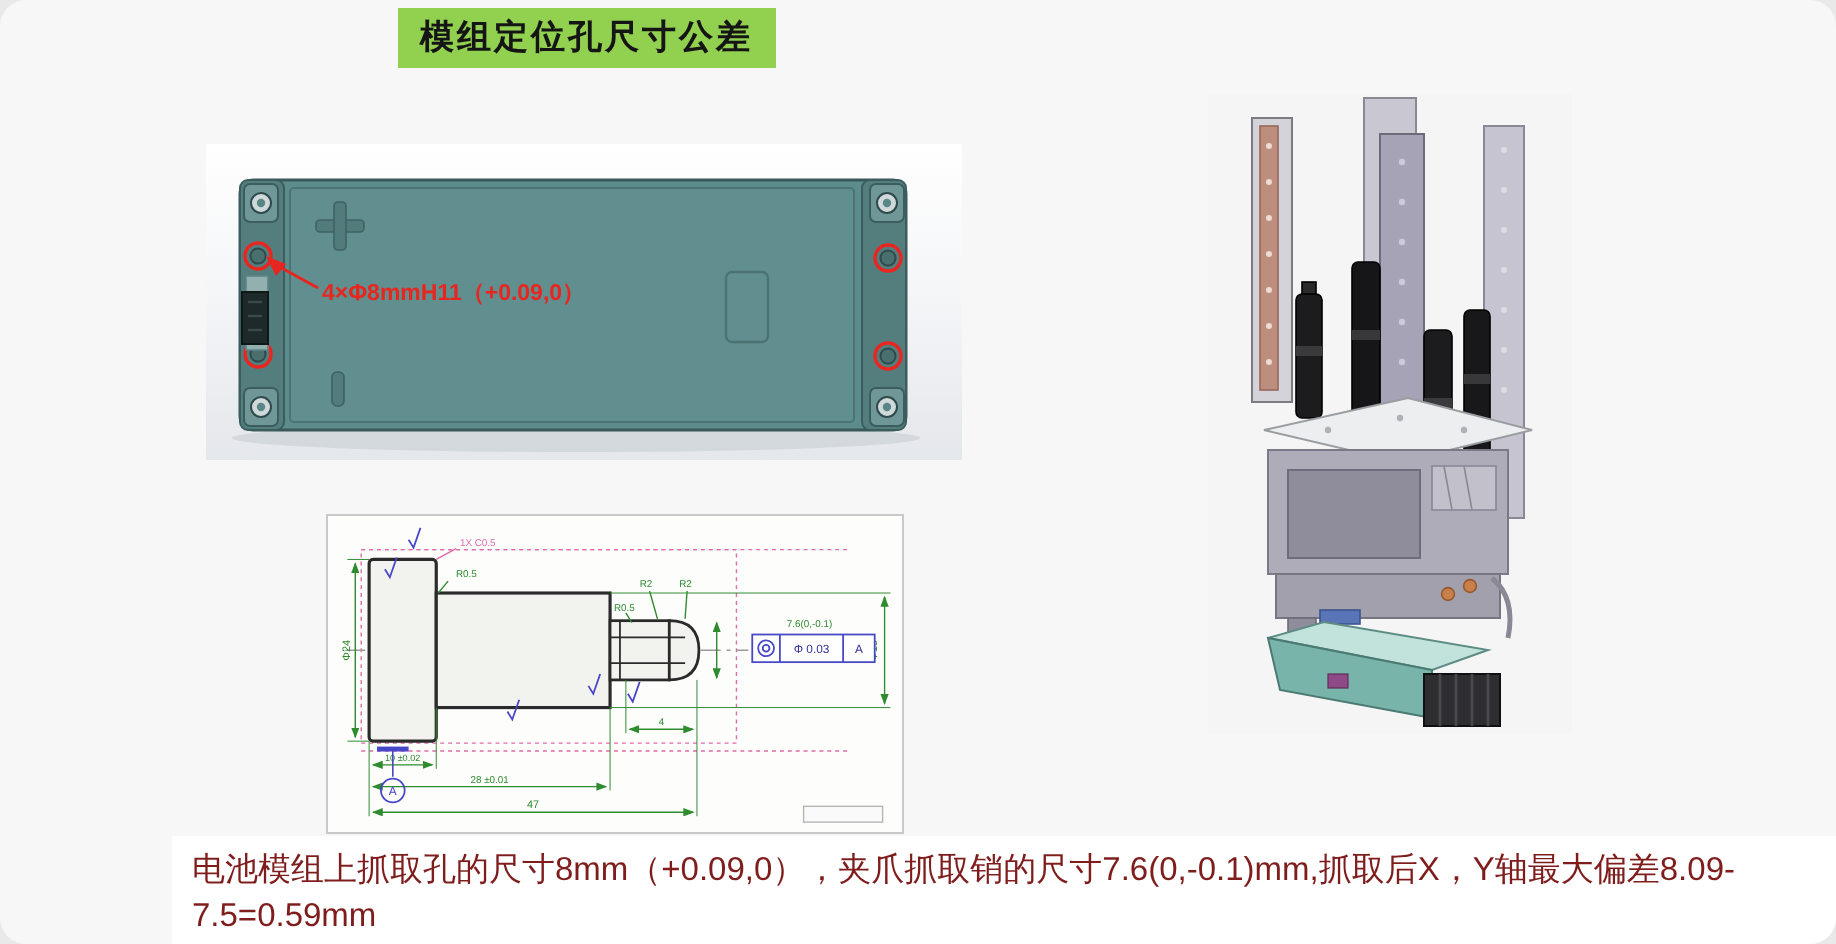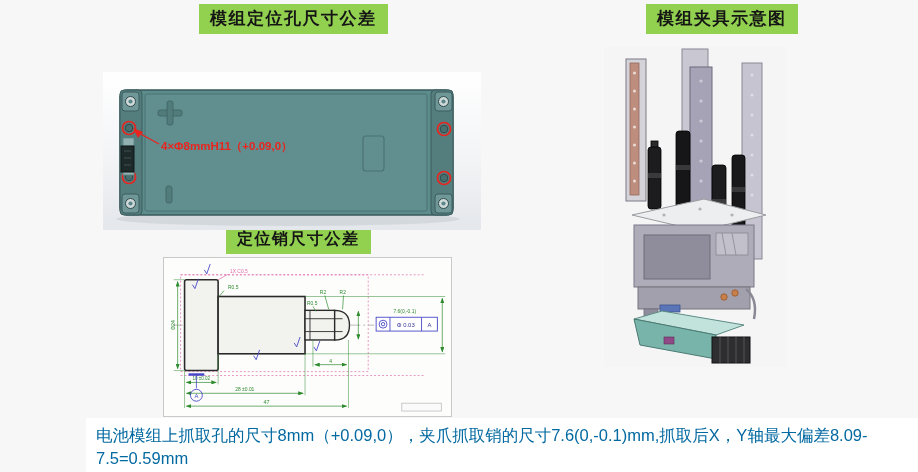--- a/index.html
+++ b/index.html
@@ -1,19 +1,20 @@
 <!DOCTYPE html>
 <html><head>
 <meta charset="utf-8">
 <style>
   html,body{margin:0;padding:0;background:#e9e9e9;}
   .page{
     position:relative;width:918px;height:472px;overflow:hidden;
     background:#f7f7f8;
     font-family:"Liberation Sans","DejaVu Sans",sans-serif;
+    border-radius:13px;
   }
   .bottom-band{position:absolute;left:86px;top:418px;width:832px;height:54px;background:#ffffff;}
   .green-label{
     position:absolute;display:inline-block;background:#92d050;color:#151515;
     font-size:17px;font-weight:bold;letter-spacing:1.5px;
     padding:3px 11px 4px 11px;white-space:nowrap;
   }
   #lbl-module{left:199px;top:4px;}
   #lbl-fixture{left:646px;top:4px;}
   #lbl-pin{left:226px;top:226px;font-size:16px;}
@@ -21,35 +22,33 @@
     position:absolute;left:103px;top:72px;width:378px;height:158px;
     background:linear-gradient(180deg,#ffffff 0%,#f4f5f7 50%,#e4e7eb 100%);
   }
   .fig-pin{
     position:absolute;left:163px;top:257px;width:289px;height:160px;
     background:#fdfdfc;border:1px solid #c9c9c9;box-sizing:border-box;
   }
   .fig-fixture{position:absolute;left:604px;top:47px;width:182px;height:320px;background:#f5f5f6;}
   .desc{
     position:absolute;left:96px;top:424px;width:778px;
-    font-size:16.5px;line-height:23px;color:#0369a1;
+    font-size:16.5px;line-height:23px;color:#7f1d1d;
   }
   svg{display:block;}
   text{font-family:"Liberation Sans","DejaVu Sans",sans-serif;}
 </style>
 </head>
 <body>
 
 <div class="page">
 
   <div class="bottom-band"></div>
 
   <div class="green-label" id="lbl-module">模组定位孔尺寸公差</div>
-  <div class="green-label" id="lbl-fixture">模组夹具示意图</div>
-  <div class="green-label" id="lbl-pin">定位销尺寸公差</div>
 
   <div class="fig-module">
     <svg viewBox="0 0 378 158" width="378" height="158">
       <ellipse cx="185" cy="147" rx="172" ry="7" fill="#ccd1d6" opacity="0.7"></ellipse>
 
       <rect x="17" y="18" width="333" height="125" rx="7" fill="#5d8c8c" stroke="#39585a" stroke-width="1.5"></rect>
       <rect x="17" y="18" width="22" height="125" rx="4" fill="#547e7e" stroke="#3c5d5e" stroke-width="1"></rect>
       <rect x="328" y="18" width="22" height="125" rx="4" fill="#547e7e" stroke="#3c5d5e" stroke-width="1"></rect>
       <rect x="42" y="22" width="282" height="117" rx="2" fill="#618e8e" stroke="#4b7374" stroke-width="1"></rect>
 

